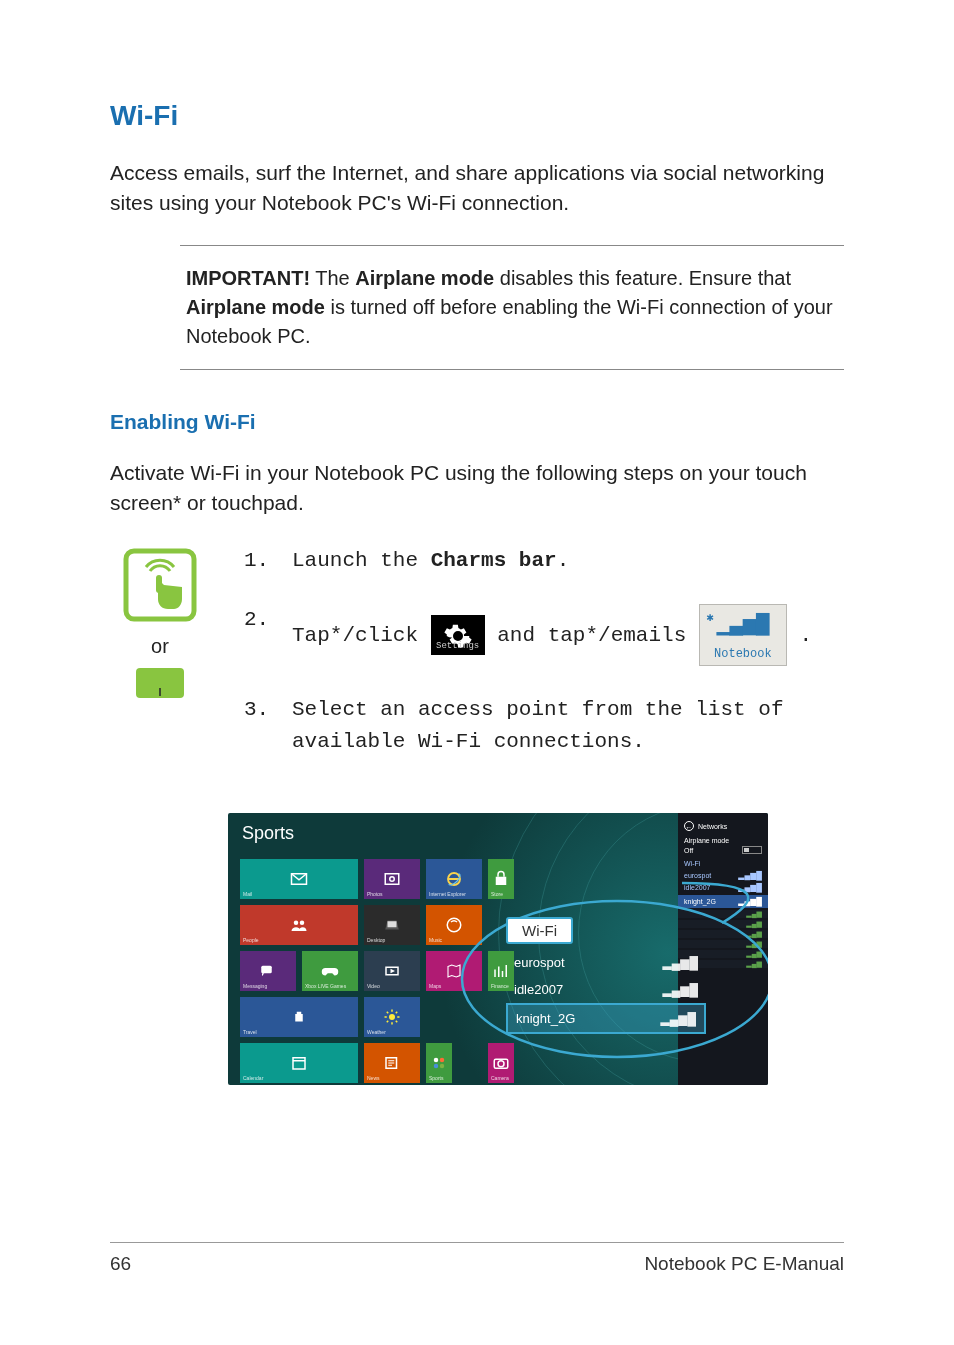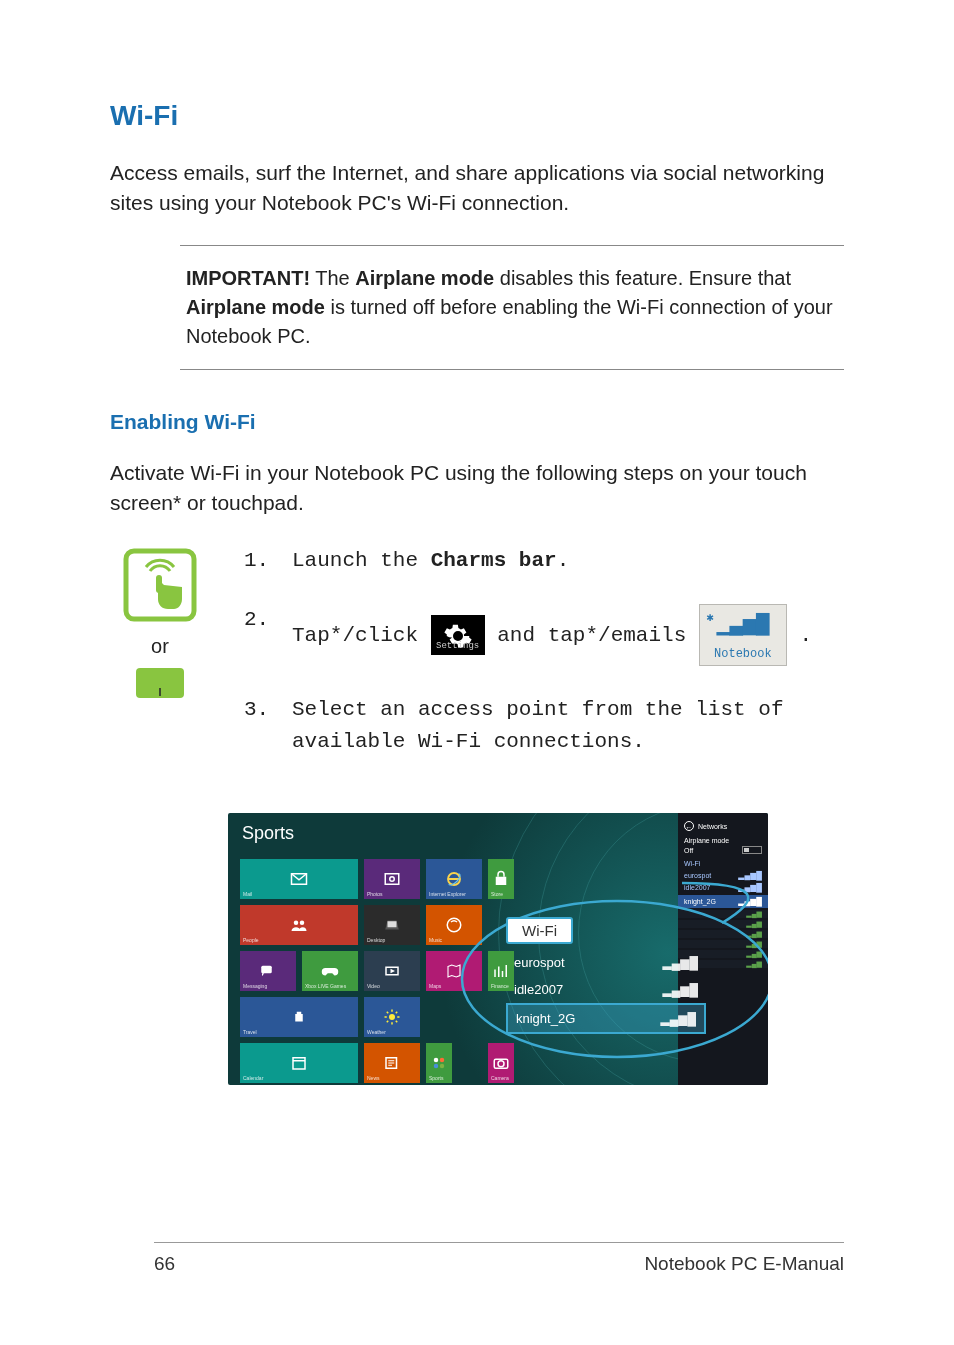--- a/index.html
+++ b/index.html
@@ -61,21 +61,21 @@
   .np-blank .sig{color:#5aa04a;font-size:7px;}
 
   .callout { position:absolute; z-index:5; }
   .callout-bubble { position:absolute; left:278px; top:104px; background:#fff; color:#333; font-size:15px; border:2px solid #3ba9d1; border-radius:3px; padding:3px 14px; white-space:nowrap;}
   .callout svg.connector{position:absolute; left:234px; top:76px; width:310px; height:180px; overflow:visible;}
   .call-list { position:absolute; left:278px; top:136px; width:200px; }
   .call-list .crow { display:flex; justify-content:space-between; align-items:center; color:#fff; font-size:13px; padding:6px 8px; }
   .call-list .crow .sig{font-size:12px;opacity:0.9;}
   .call-list .crow.sel{ background:rgba(60,170,210,0.35); border:2px solid #3ba9d1; }
 
-  .footer { position:absolute; left:110px; right:110px; bottom:70px; border-top:1px solid #999; padding-top:10px; display:flex; justify-content:space-between; font-size:19px; color:#333;margin-left:44px; }
+  .footer { position:absolute; left:110px; right:110px; bottom:70px; border-top:1px solid #999; padding-top:10px; display:flex; justify-content:space-between; font-size:19px; color:#333; }
 </style>
 </head>
 <body>
 
 <div class="page">
 
   <h2 class="section">Wi-Fi</h2>
 
   <p class="body">Access emails, surf the Internet, and share applications via social networking sites using your Notebook PC's Wi-Fi connection.</p>
 

